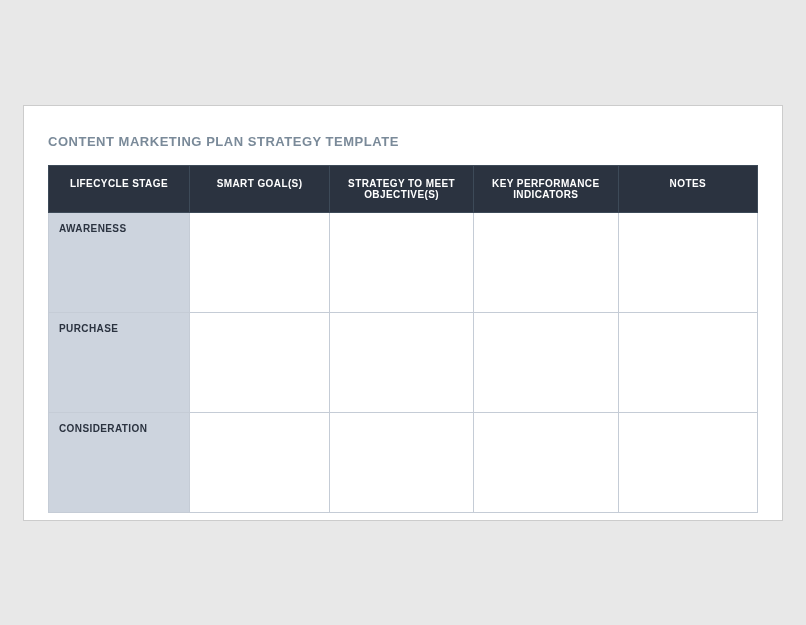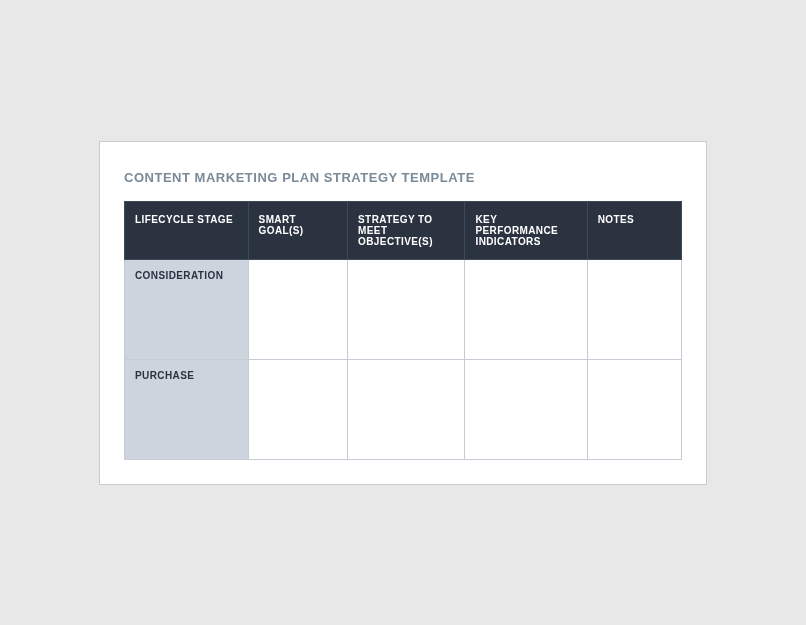--- a/index.html
+++ b/index.html
@@ -14,22 +14,22 @@
       justify-content: center;
       align-items: center;
       min-height: 625px;
       width: 806px;
       font-family: Arial, sans-serif;
     }
 
     .page-wrapper {
       background: #ffffff;
       border: 1px solid #cccccc;
-      width: 608px;
-      padding: 28px 24px 24px 24px;
+      width: 760px;
+      padding: 28px 24px 7px 24px;
     }
 
     .page-title {
       font-size: 13px;
       font-weight: 700;
       color: #7a8a99;
       letter-spacing: 0.04em;
       margin-bottom: 16px;
       text-transform: uppercase;
     }
@@ -41,21 +41,21 @@
     }
 
     .template-table th {
       background-color: #2b3340;
       color: #ffffff;
       font-size: 10px;
       font-weight: 700;
       text-transform: uppercase;
       letter-spacing: 0.04em;
       padding: 12px 10px;
-      text-align: left;
+      text-align: center;
       vertical-align: top;
       border: 1px solid #3d4a58;
     }
 
     .template-table td {
       border: 1px solid #c5ccd6;
       padding: 10px 10px;
       vertical-align: top;
       font-size: 10px;
       font-weight: 700;
@@ -101,29 +101,36 @@
     <thead>
       <tr>
         <th>LIFECYCLE STAGE</th>
         <th>SMART GOAL(S)</th>
         <th>STRATEGY TO MEET OBJECTIVE(S)</th>
         <th>KEY PERFORMANCE INDICATORS</th>
         <th>NOTES</th>
       </tr>
     </thead>
     <tbody id="table-body">
-        <tr>
-          <td class="lifecycle-cell">CONSIDERATION</td>
+    <tr>
+          <td class="lifecycle-cell">AWARENESS</td>
           <td class="data-cell"></td>
           <td class="data-cell"></td>
           <td class="data-cell"></td>
           <td class="data-cell"></td>
         </tr>
         <tr>
           <td class="lifecycle-cell">PURCHASE</td>
           <td class="data-cell"></td>
           <td class="data-cell"></td>
           <td class="data-cell"></td>
           <td class="data-cell"></td>
         </tr>
+        <tr>
+          <td class="lifecycle-cell">CONSIDERATION</td>
+          <td class="data-cell"></td>
+          <td class="data-cell"></td>
+          <td class="data-cell"></td>
+          <td class="data-cell"></td>
+        </tr>
       </tbody>
   </table>
 </div>
 
 </body></html>

